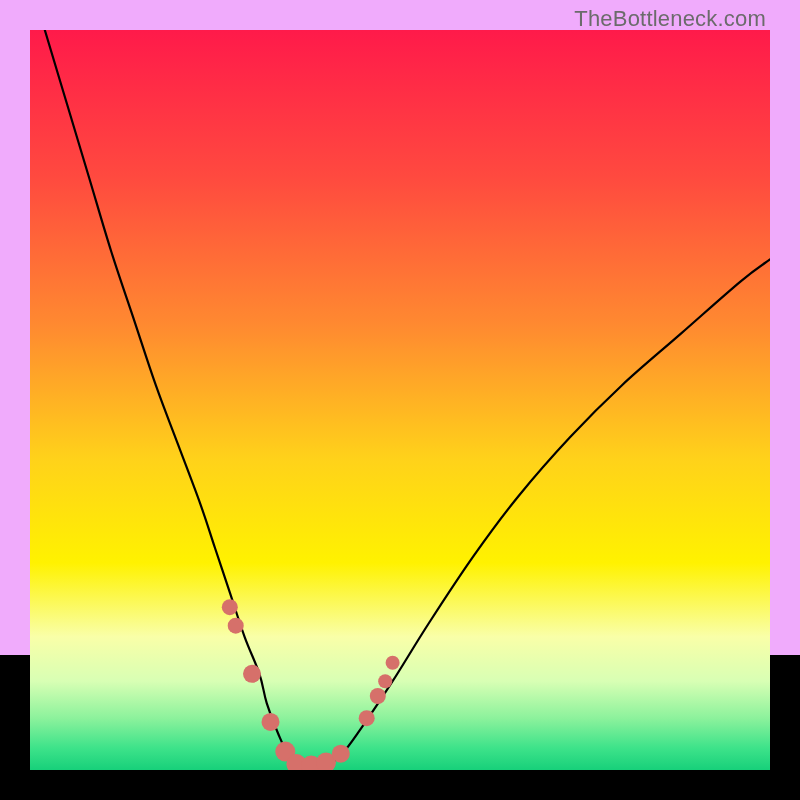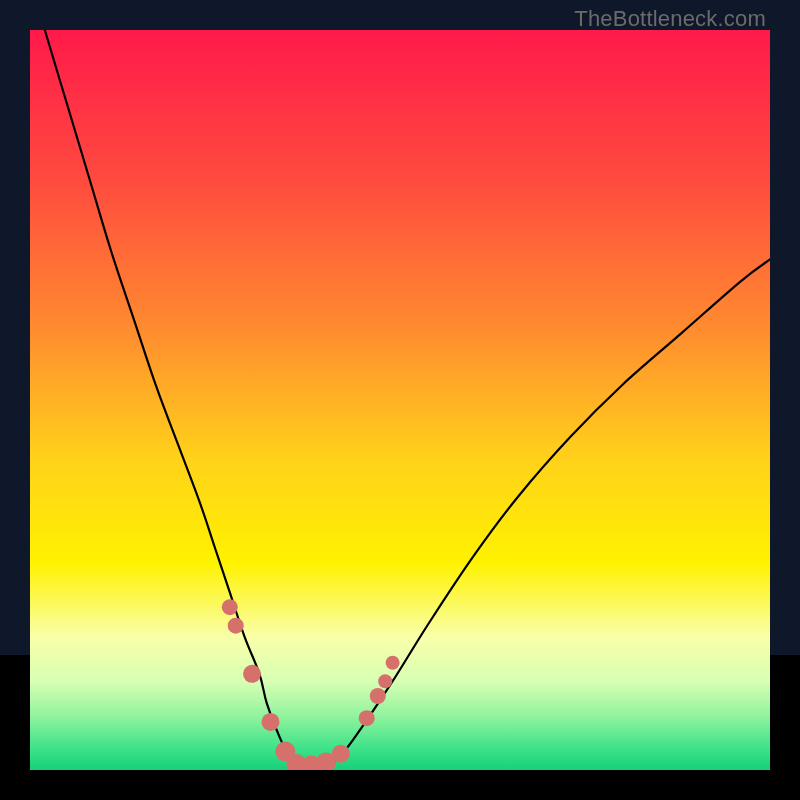--- a/index.html
+++ b/index.html
@@ -1,21 +1,21 @@
 <!DOCTYPE html>
 <html><head>
 <meta charset="utf-8">
 <style>
   * { margin: 0; padding: 0; box-sizing: border-box; }
   html, body { width: 800px; height: 800px; overflow: hidden; background: #000; }
   .frame {
     position: relative;
     width: 800px;
     height: 655px;
-    background: #0f172a;
+    background: #f0abfc;
   }
   .plot-area {
     position: absolute;
     left: 30px;
     top: 30px;
     width: 740px;
     height: 740px;
     overflow: hidden;
   }
   .gradient-bg {

